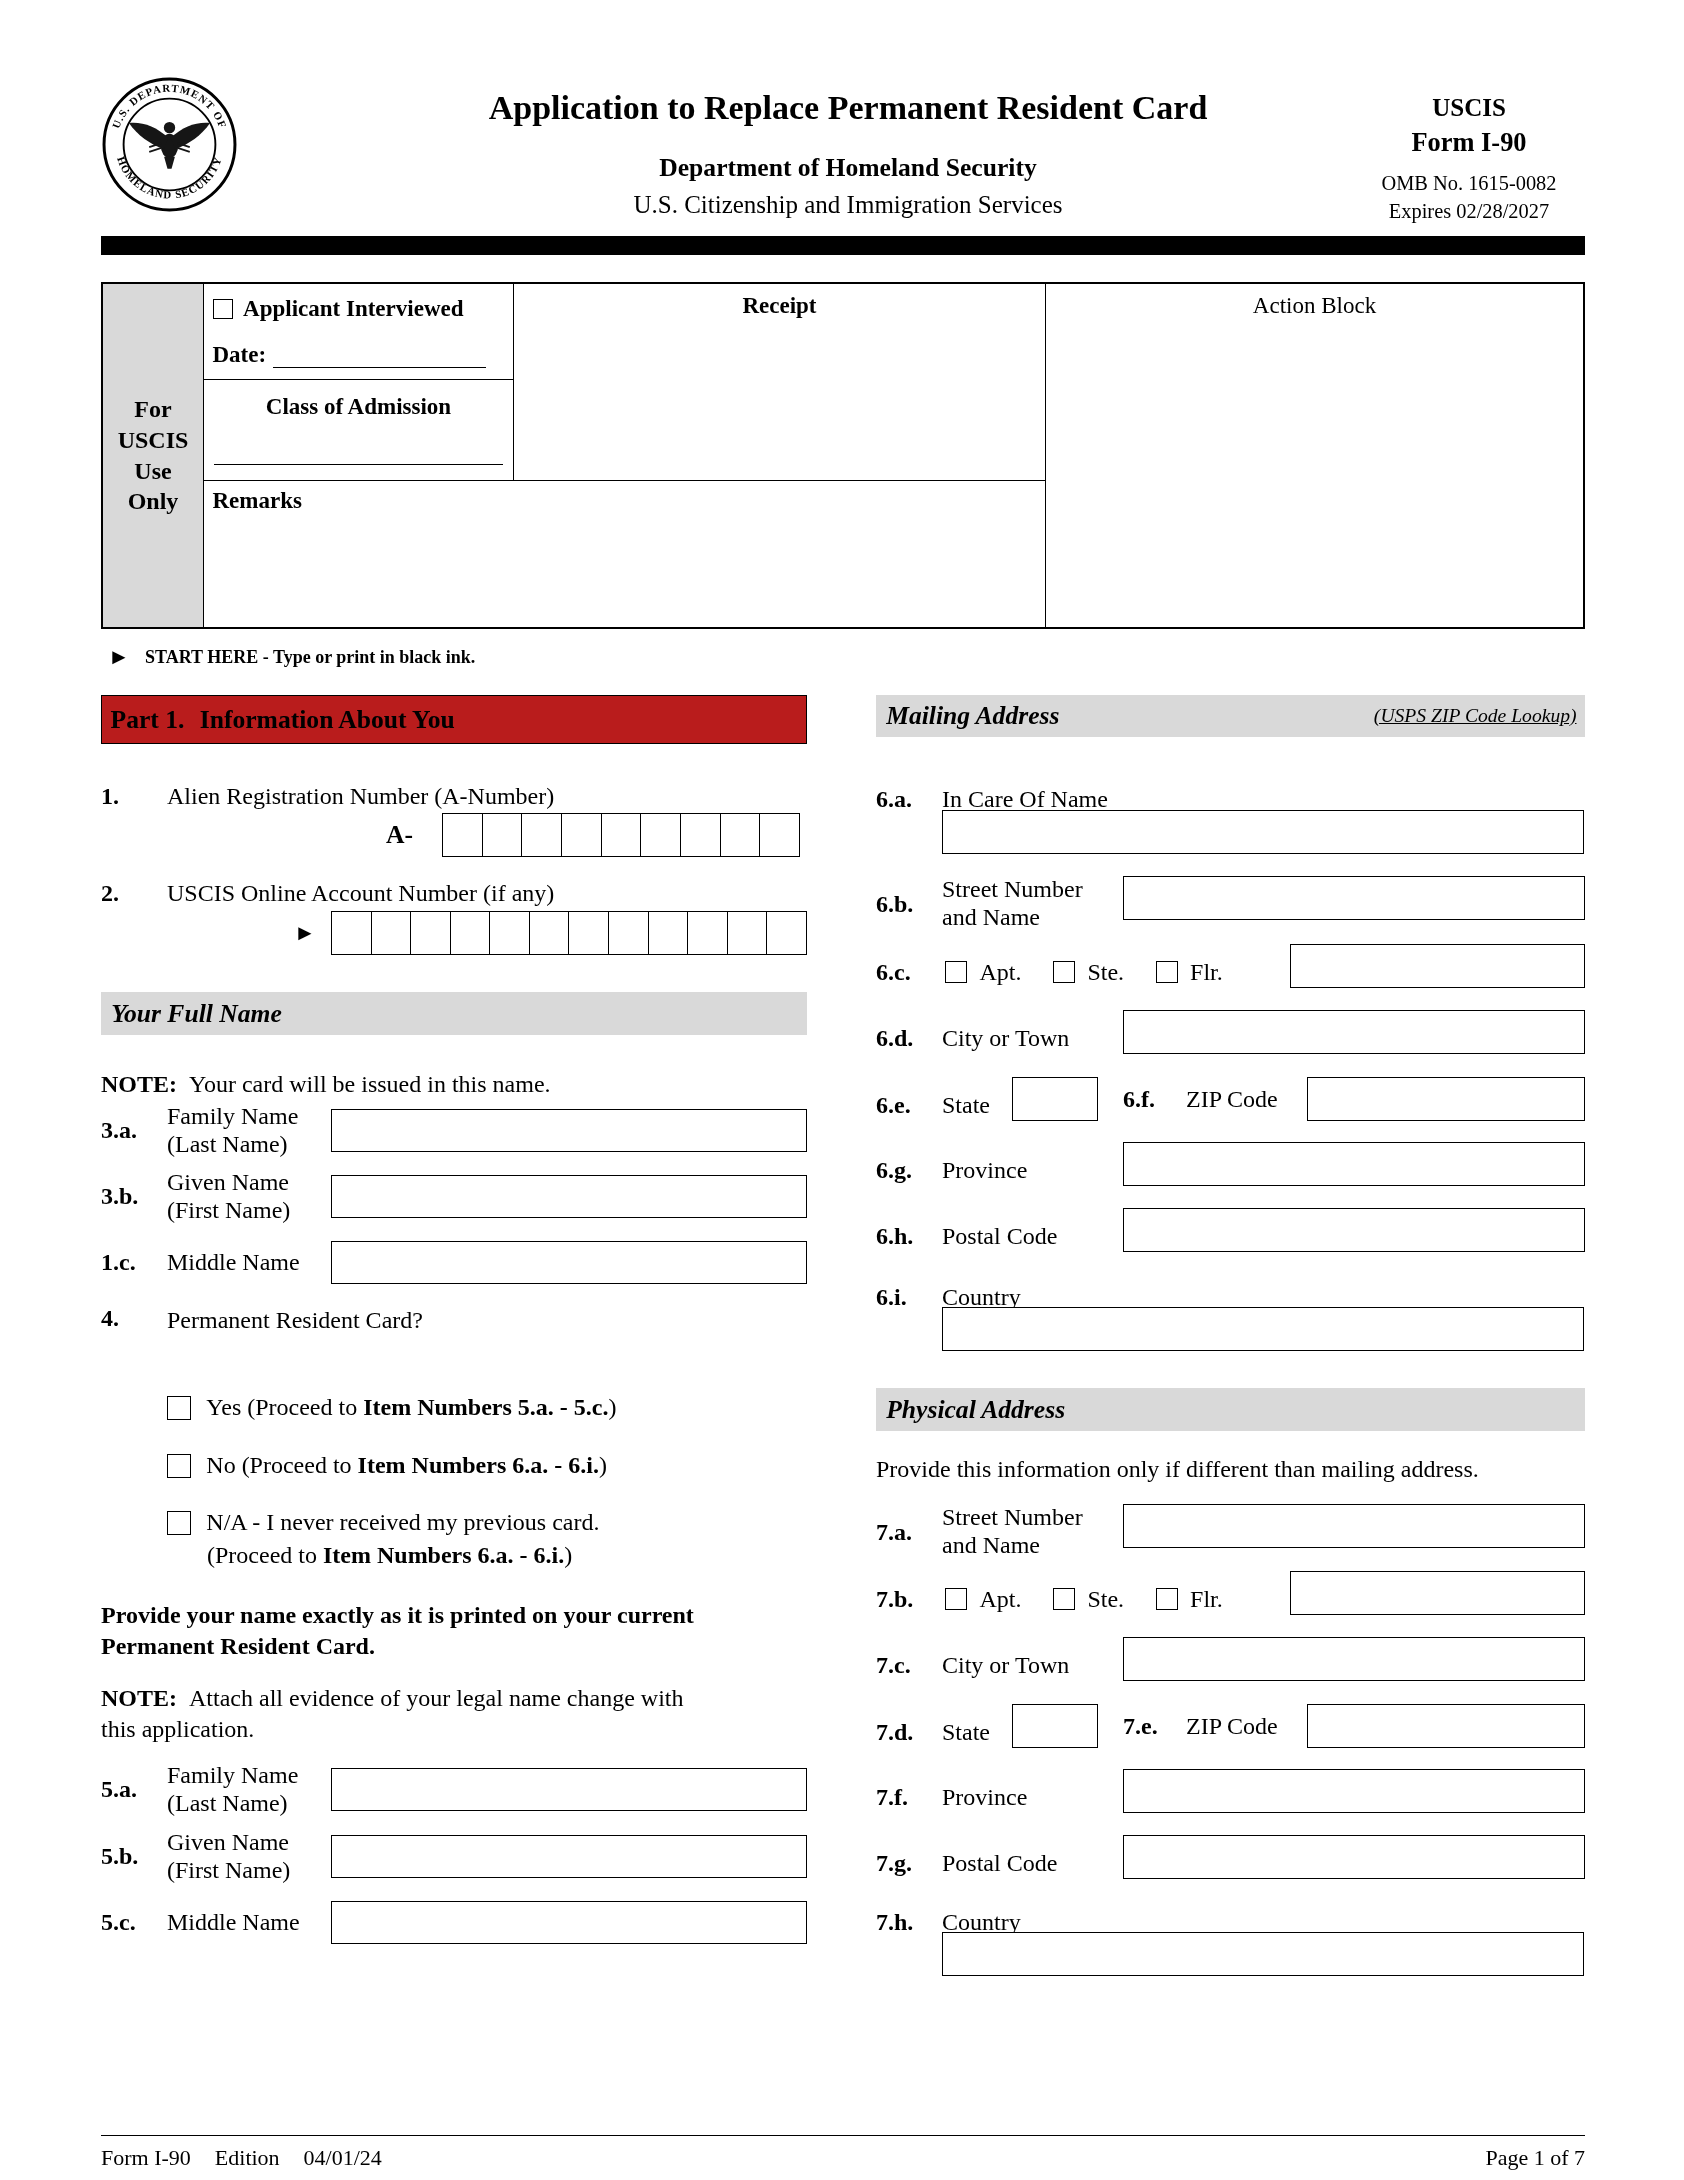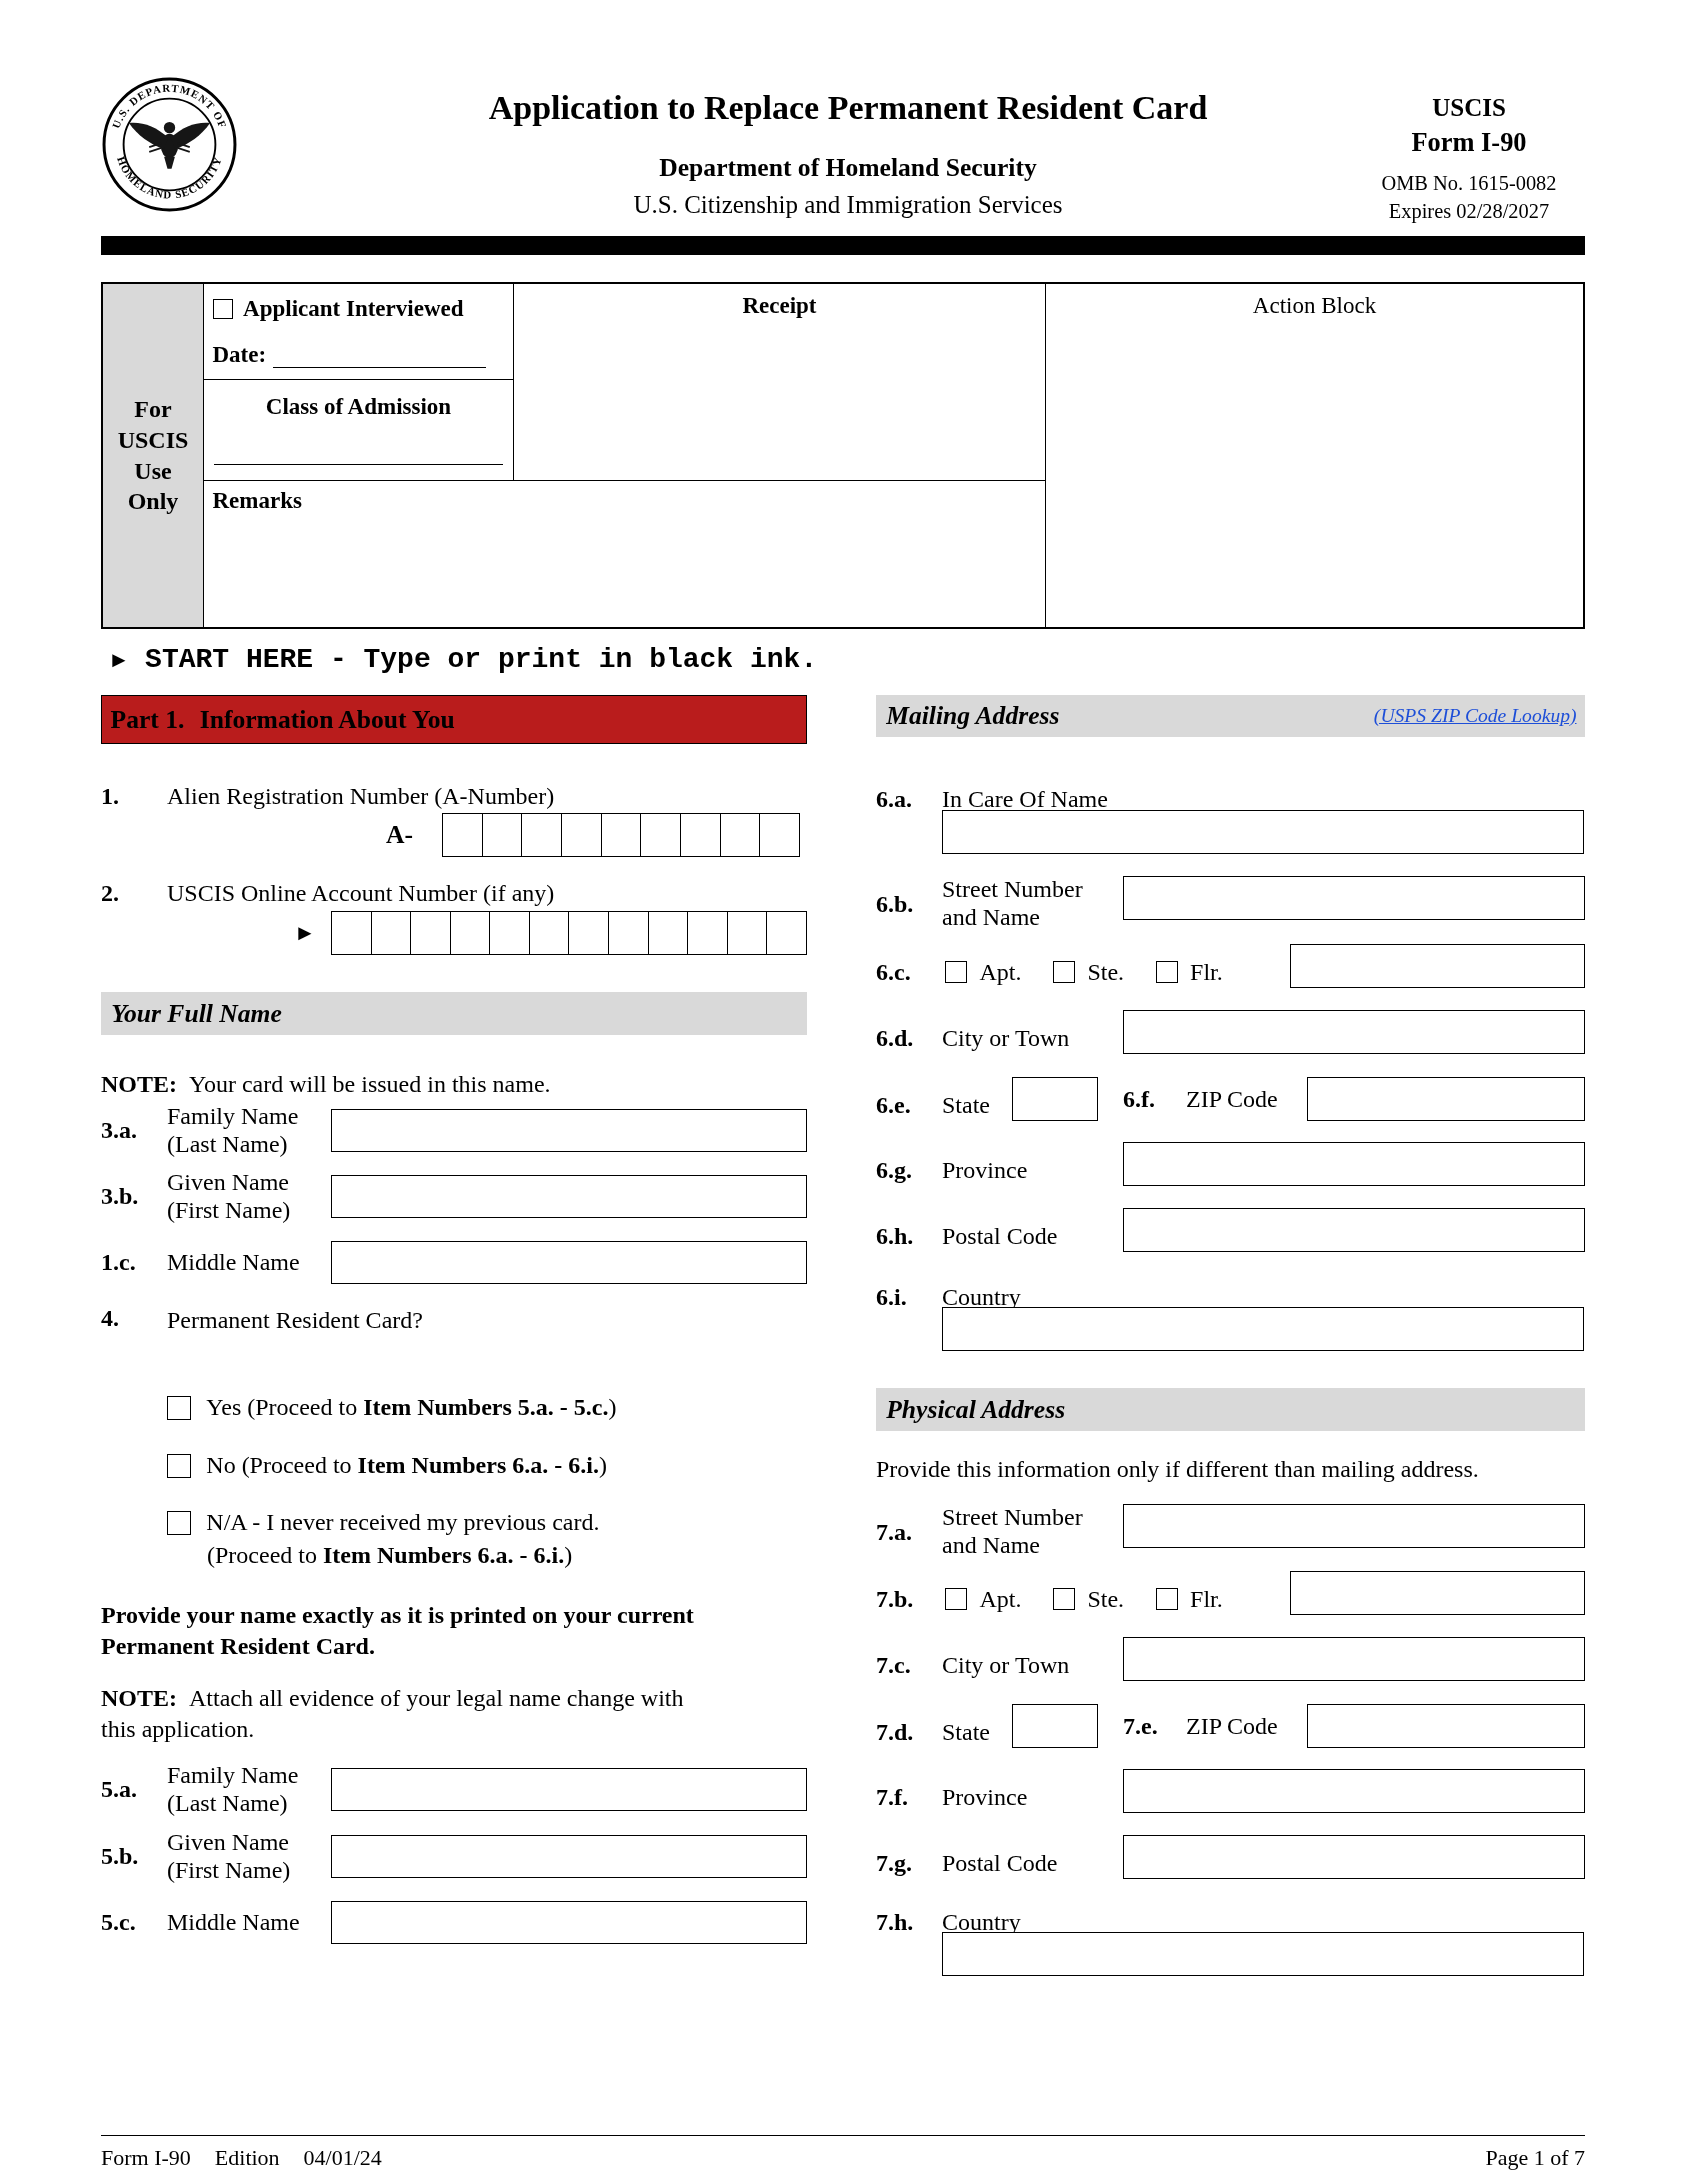--- a/index.html
+++ b/index.html
@@ -32,30 +32,30 @@
   .cb{display:inline-block;width:22px;height:22px;border:1.7px solid #000;background:#fff;flex:none;box-sizing:border-box;}
   .ai-line{display:flex;align-items:center;gap:10.2px;font-weight:bold;}
   .ai-line .cb{width:20.4px;height:20.4px;}
   .date-line{margin-top:20.4px;font-weight:bold;display:flex;align-items:flex-end;}
   .date-blank{display:inline-block;width:213px;border-bottom:1.7px solid #000;height:24px;margin-left:6.8px;}
   .coa-blank{position:absolute;left:10.2px;right:10.2px;bottom:15.3px;border-bottom:1.7px solid #000;height:0;}
 
   
   .start-here{position:absolute;left:108px;top:644px;display:flex;align-items:center;gap:15.3px;}
   .start-arrow{font-size:22px;}
-  .start-text{font-weight:bold;font-size:28px;font-family:Liberation Mono, monospace;}
+  .start-text{font-weight:bold;font-size:18px;}
 
   
   .col{position:absolute;top:695px;font-size:24px;}
   .col-left{left:101px;width:706px;height:1278px;}
   .col-right{left:876px;width:709px;height:1329px;}
   .part-hdr{position:absolute;left:0;top:0;width:100%;height:49px;border:1.7px solid #000;background:#b91c1c;display:flex;align-items:center;padding-left:8.5px;font-size:25.6px;font-weight:bold;box-sizing:border-box;}
   .part-hdr .t2{margin-left:15.3px;}
   .band{position:absolute;left:0;width:100%;background:#d9d9d9;display:flex;align-items:center;padding:0 8.5px 0 10.2px;font-size:25.6px;font-weight:bold;font-style:italic;box-sizing:border-box;}
-  .link{margin-left:auto;font-size:19.6px;font-weight:normal;color:#1d4ed8;text-decoration:underline;font-style:italic;cursor:pointer;}
+  .link{margin-left:auto;font-size:19.6px;font-weight:normal;color:#000000;text-decoration:underline;font-style:italic;cursor:pointer;}
 
   .row{position:absolute;left:0;width:100%;display:flex;align-items:center;height:56px;}
   .row34{height:29px;}
   .row50{height:43px;}
   .num{font-weight:bold;flex:0 0 66px;}
   .lbl2{line-height:1.16;}
   .input-box{position:absolute;top:0;height:44px;border:1.7px solid #000;background:#fff;box-sizing:border-box;}
   .in-l{left:230px;width:476px;height:43px;}
   .in-r78{left:66px;width:642px;}
   .in-r290{left:247px;width:462px;}

